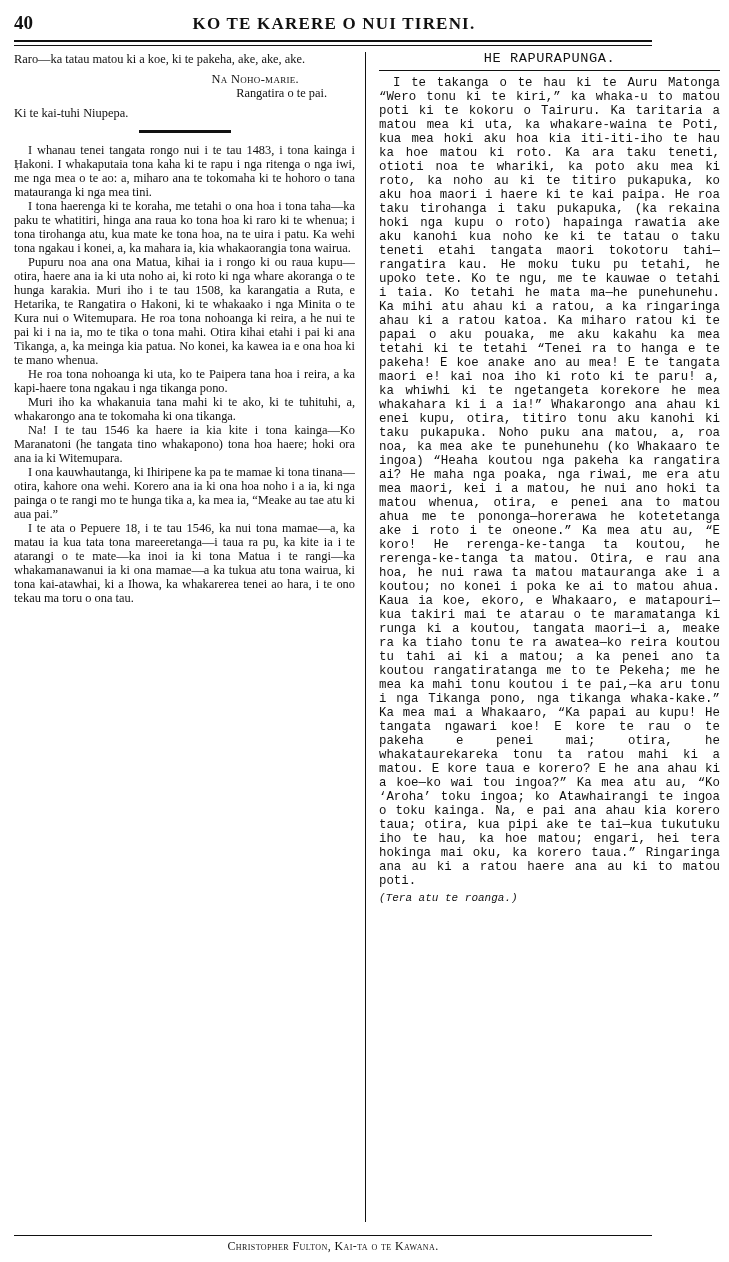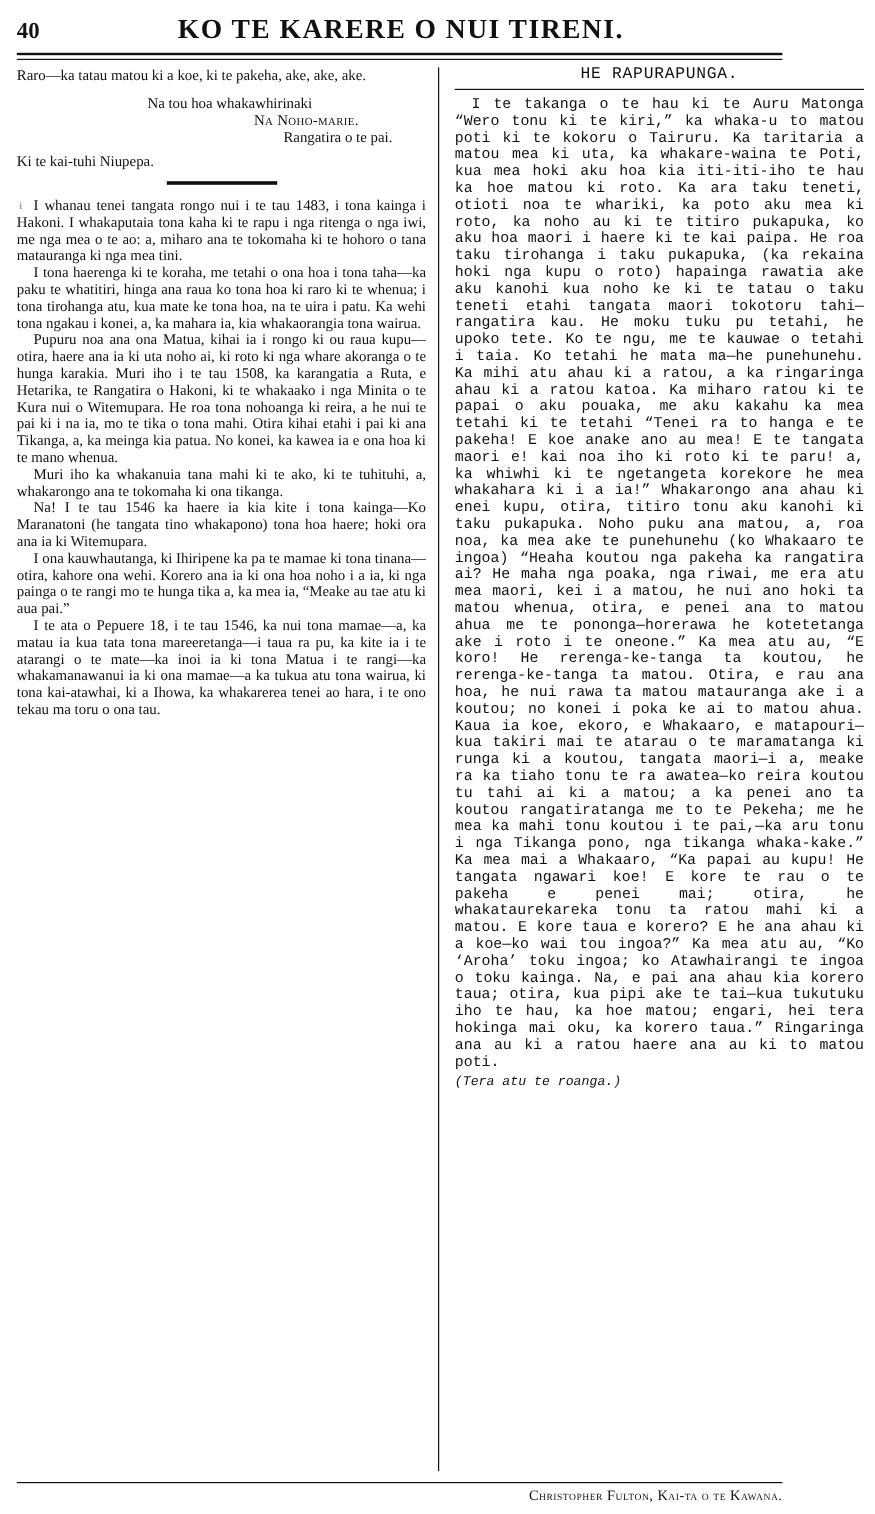--- a/index.html
+++ b/index.html
@@ -33,21 +33,21 @@
     font-family: "Liberation Serif", serif;
     font-size: 19px;
     font-weight: bold;
     width: 58px;
     flex: 0 0 58px;
     letter-spacing: 0px;
   }
   .masthead-title {
     flex: 1 1 auto;
     text-align: center;
-    font-size: 23px;
+    font-size: 17px;
     font-weight: bold;
     letter-spacing: 1.2px;
     padding-right: 56px;
     font-family: "Liberation Serif", serif;
   }
   .rule-double {
     border-top: 2.5px solid #111;
     border-bottom: 1px solid #111;
     height: 3px;
     margin: 4px 0 6px 0;
@@ -132,21 +132,21 @@
     position: absolute;
     left: 14px;
     right: 14px;
     bottom: 8px;
   }
   .footer-rule {
     border-top: 1px solid #111;
     margin-bottom: 3px;
   }
   .imprint {
-    text-align: right;
+    text-align: center;
     font-size: 12px;
     font-variant: small-caps;
     letter-spacing: 0.4px;
   }
   .imprint-inner { display: inline-block; }
   .tick {
     position: absolute;
     left: 2px;
     top: 108px;
     font-size: 9px;
@@ -166,33 +166,33 @@
   <div class="rule-double"></div>
 
   <div class="columns">
 
     <div class="col col-left">
       <span class="tick">i</span>
 
       <p class="noindent">Raro—ka tatau matou ki a koe, ki te pakeha, ake, ake, ake.</p>
 
       <div class="gap-s"></div>
-      <p class="sig-line">Na tou hoa whakawhirinaki</p>
       <p class="sig-right smallcaps">Na Noho-marie.</p>
       <p class="sig-right2">Rangatira o te pai.</p>
 
       <div class="gap-s"></div>
       <p class="noindent">Ki te kai-tuhi Niupepa.</p>
 
       <div class="short-rule"></div>
 
 
       <p>I whanau tenei tangata rongo nui i te tau 1483, i tona kainga i Hakoni. I whakaputaia tona kaha ki te rapu i nga ritenga o nga iwi, me nga mea o te ao: a, miharo ana te tokomaha ki te hohoro o tana matauranga ki nga mea tini.</p>
       <p>I tona haerenga ki te koraha, me tetahi o ona hoa i tona taha—ka paku te whatitiri, hinga ana raua ko tona hoa ki raro ki te whenua; i tona tirohanga atu, kua mate ke tona hoa, na te uira i patu. Ka wehi tona ngakau i konei, a, ka mahara ia, kia whakaorangia tona wairua.</p>
       <p>Pupuru noa ana ona Matua, kihai ia i rongo ki ou raua kupu—otira, haere ana ia ki uta noho ai, ki roto ki nga whare akoranga o te hunga karakia. Muri iho i te tau 1508, ka karangatia a Ruta, e Hetarika, te Rangatira o Hakoni, ki te whakaako i nga Minita o te Kura nui o Witemupara. He roa tona nohoanga ki reira, a he nui te pai ki i na ia, mo te tika o tona mahi. Otira kihai etahi i pai ki ana Tikanga, a, ka meinga kia patua. No konei, ka kawea ia e ona hoa ki te mano whenua.</p>
+      <p>He roa tona nohoanga ki uta, ko te Paipera tana hoa i reira, a ka kapi-haere tona ngakau i nga tikanga pono.</p>
       <p>Muri iho ka whakanuia tana mahi ki te ako, ki te tuhituhi, a, whakarongo ana te tokomaha ki ona tikanga.</p>
       <p>Na! I te tau 1546 ka haere ia kia kite i tona kainga—Ko Maranatoni (he tangata tino whakapono) tona hoa haere; hoki ora ana ia ki Witemupara.</p>
       <p>I ona kauwhautanga, ki Ihiripene ka pa te mamae ki tona tinana—otira, kahore ona wehi. Korero ana ia ki ona hoa noho i a ia, ki nga painga o te rangi mo te hunga tika a, ka mea ia, “Meake au tae atu ki aua pai.”</p>
       <p>I te ata o Pepuere 18, i te tau 1546, ka nui tona mamae—a, ka matau ia kua tata tona mareeretanga—i taua ra pu, ka kite ia i te atarangi o te mate—ka inoi ia ki tona Matua i te rangi—ka whakamanawanui ia ki ona mamae—a ka tukua atu tona wairua, ki tona kai-atawhai, ki a Ihowa, ka whakarerea tenei ao hara, i te ono tekau ma toru o ona tau.</p>
     </div>
 
     <div class="col-divider"></div>
 
     <div class="col col-right">
       <div class="section-head-r">HE RAPURAPUNGA.</div>

